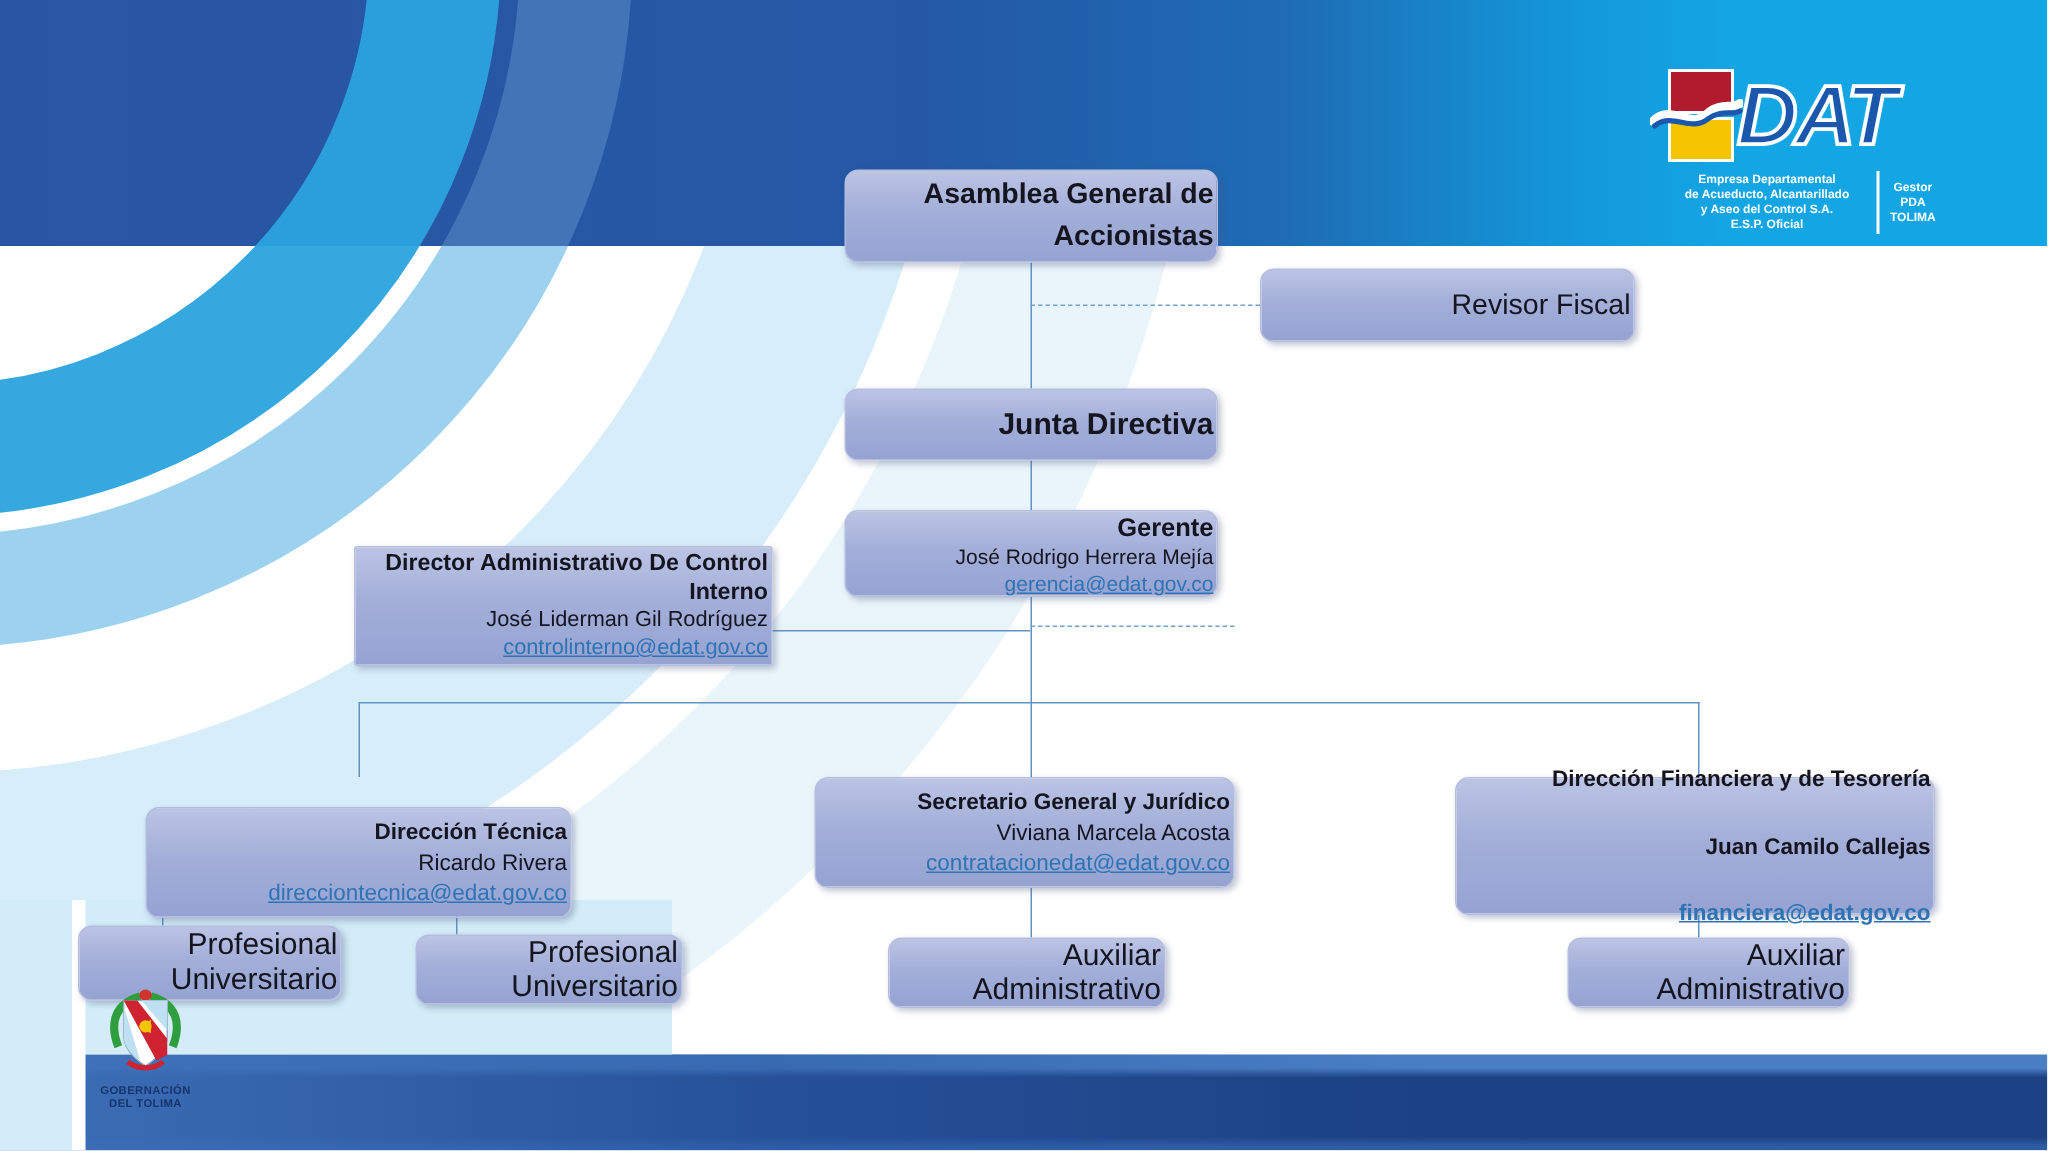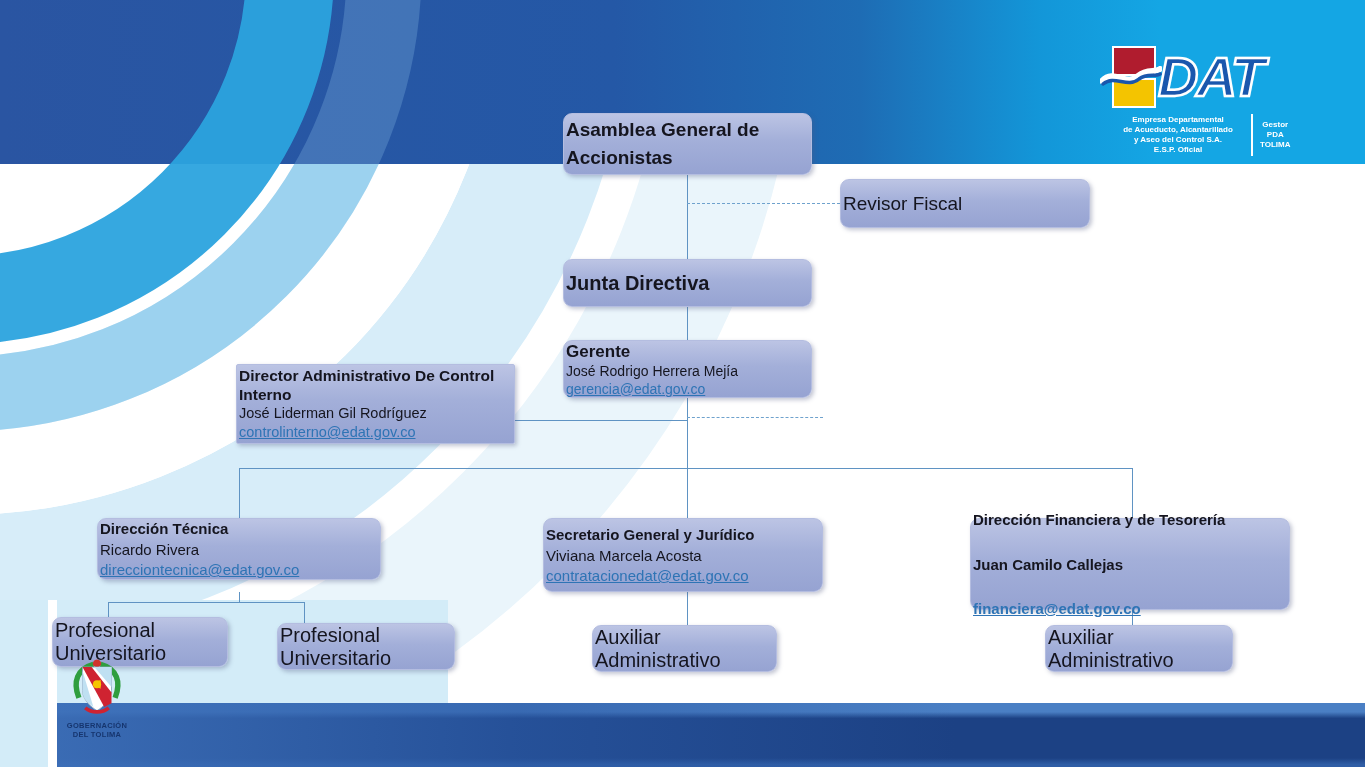--- a/index.html
+++ b/index.html
@@ -32,21 +32,21 @@
   .tagline{width:132px;text-align:center;color:#ffffff;font-weight:bold;font-size:8px;line-height:10px;}
   .logo-div{width:2px;height:42px;background:#ffffff;margin:0 7px;}
   .gestor{text-align:center;color:#ffffff;font-weight:bold;font-size:8px;line-height:10px;}
 
   
   .hline{position:absolute;height:0;border-top:1px solid #5f93c3;}
   .vline{position:absolute;width:0;border-left:1px solid #5f93c3;}
   .dash{border-top-width:1.5px;border-top-style:dashed;border-top-color:#6fa2cd;}
 
   
-  .node{position:absolute;box-sizing:border-box;text-align:left;color:#15151f;
+  .node{position:absolute;box-sizing:border-box;text-align:right;color:#15151f;
         background:linear-gradient(180deg,#bcc4e4 0%,#a3afd9 45%,#96a3d2 100%);
         border:1px solid #b4bde0;border-radius:9px;
         box-shadow:2px 2px 4px rgba(80,90,130,.35);
         display:flex;flex-direction:column;justify-content:center;padding:1px 2px;}
   .node.square{border-radius:2px;}
   .t-lg{font-size:19px;font-weight:bold;line-height:28px;}
   .t-lg2{font-size:20px;font-weight:bold;line-height:24px;}
   .t-reg{font-size:19px;line-height:23px;}
   .t-md{font-size:17px;font-weight:bold;line-height:21px;}
   .t-sm{font-size:15.5px;font-weight:bold;line-height:19px;}
@@ -154,21 +154,21 @@
     <a class="email">gerencia@edat.gov.co</a>
   </div>
 
   <div class="node square" style="left:236px;top:364px;width:279px;height:80px;">
     <div class="t-sm">Director Administrativo De Control Interno</div>
     <div class="person" style="line-height:19px;font-size:14.5px;">José Liderman Gil Rodríguez</div>
     <a class="email" style="line-height:19px;font-size:14.5px;text-decoration:underline;">controlinterno@edat.gov.co</a>
   </div>
 
 
-  <div class="node" style="left:97px;top:518px;width:284px;height:62px;">
+  <div class="node" style="left:97px;top:538px;width:284px;height:74px;">
     <div class="t-sm" style="font-size:15px;line-height:21px;">Dirección Técnica</div>
     <div class="person-lg">Ricardo Rivera</div>
     <a class="email-lg">direcciontecnica@edat.gov.co</a>
   </div>
 
   <div class="node" style="left:543px;top:518px;width:280px;height:74px;">
     <div class="t-sm" style="font-size:15px;line-height:21px;">Secretario General y Jurídico</div>
     <div class="person-lg">Viviana Marcela Acosta</div>
     <a class="email-lg">contratacionedat@edat.gov.co</a>
   </div>

